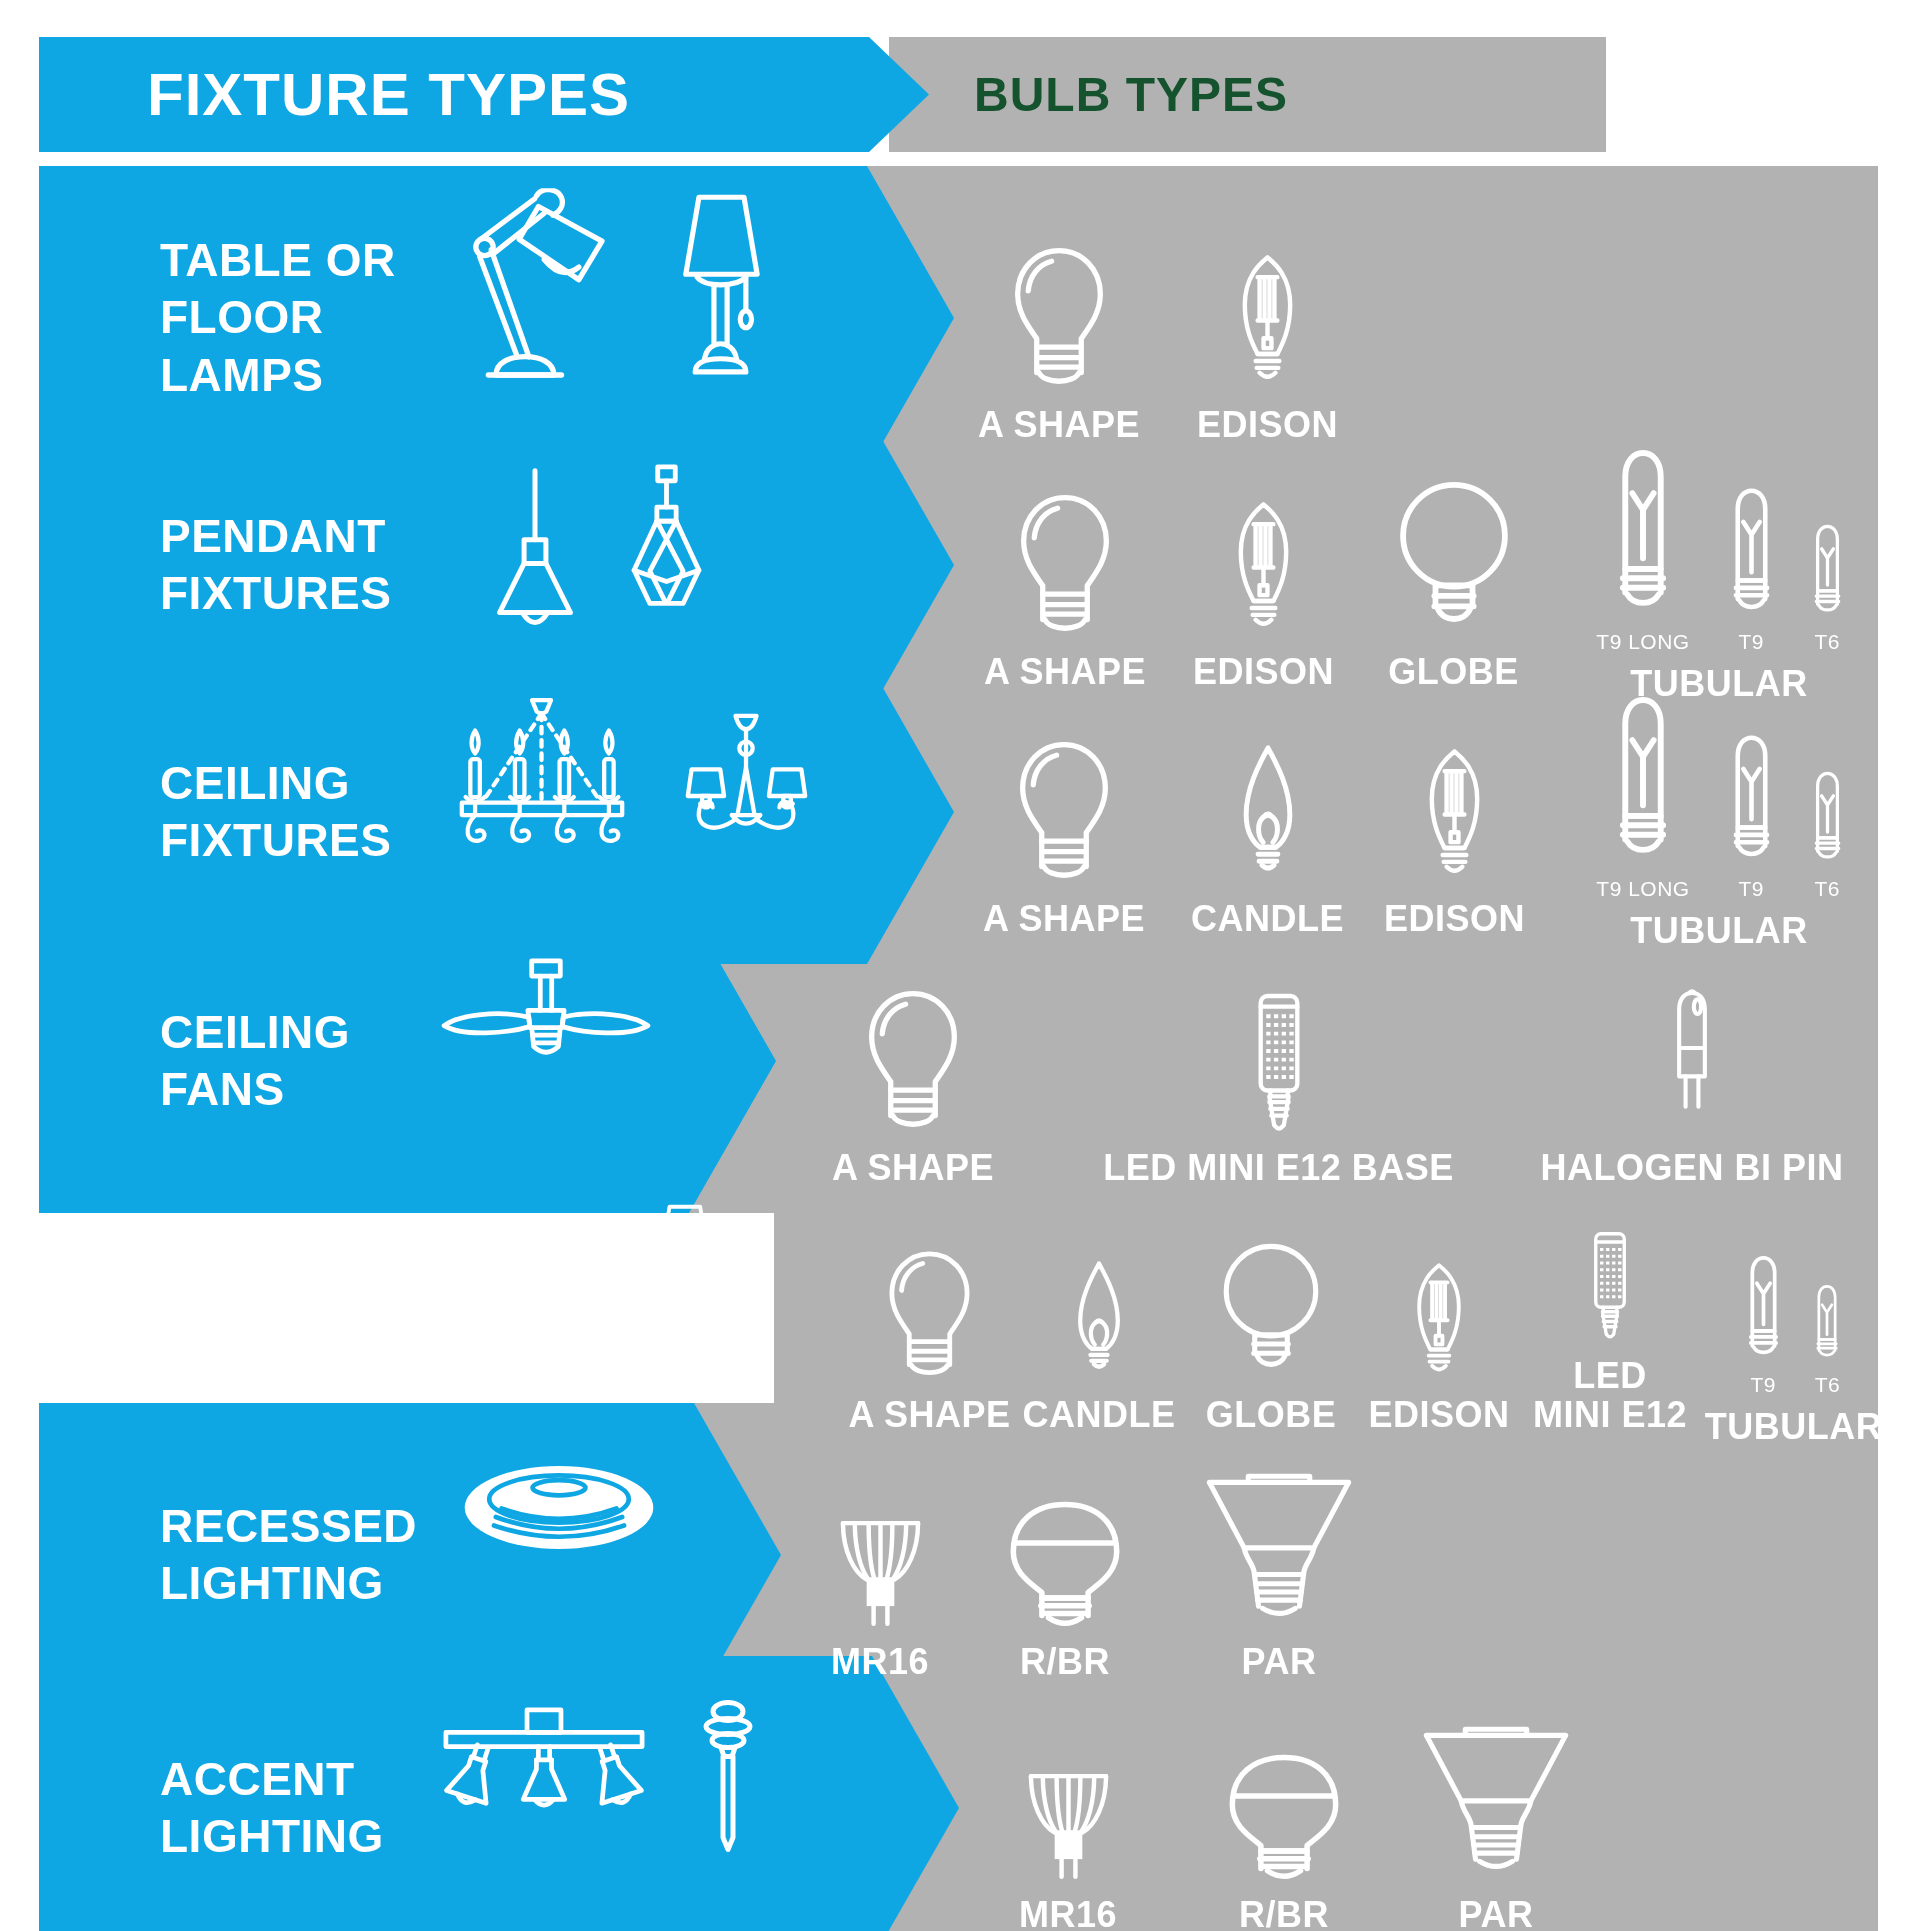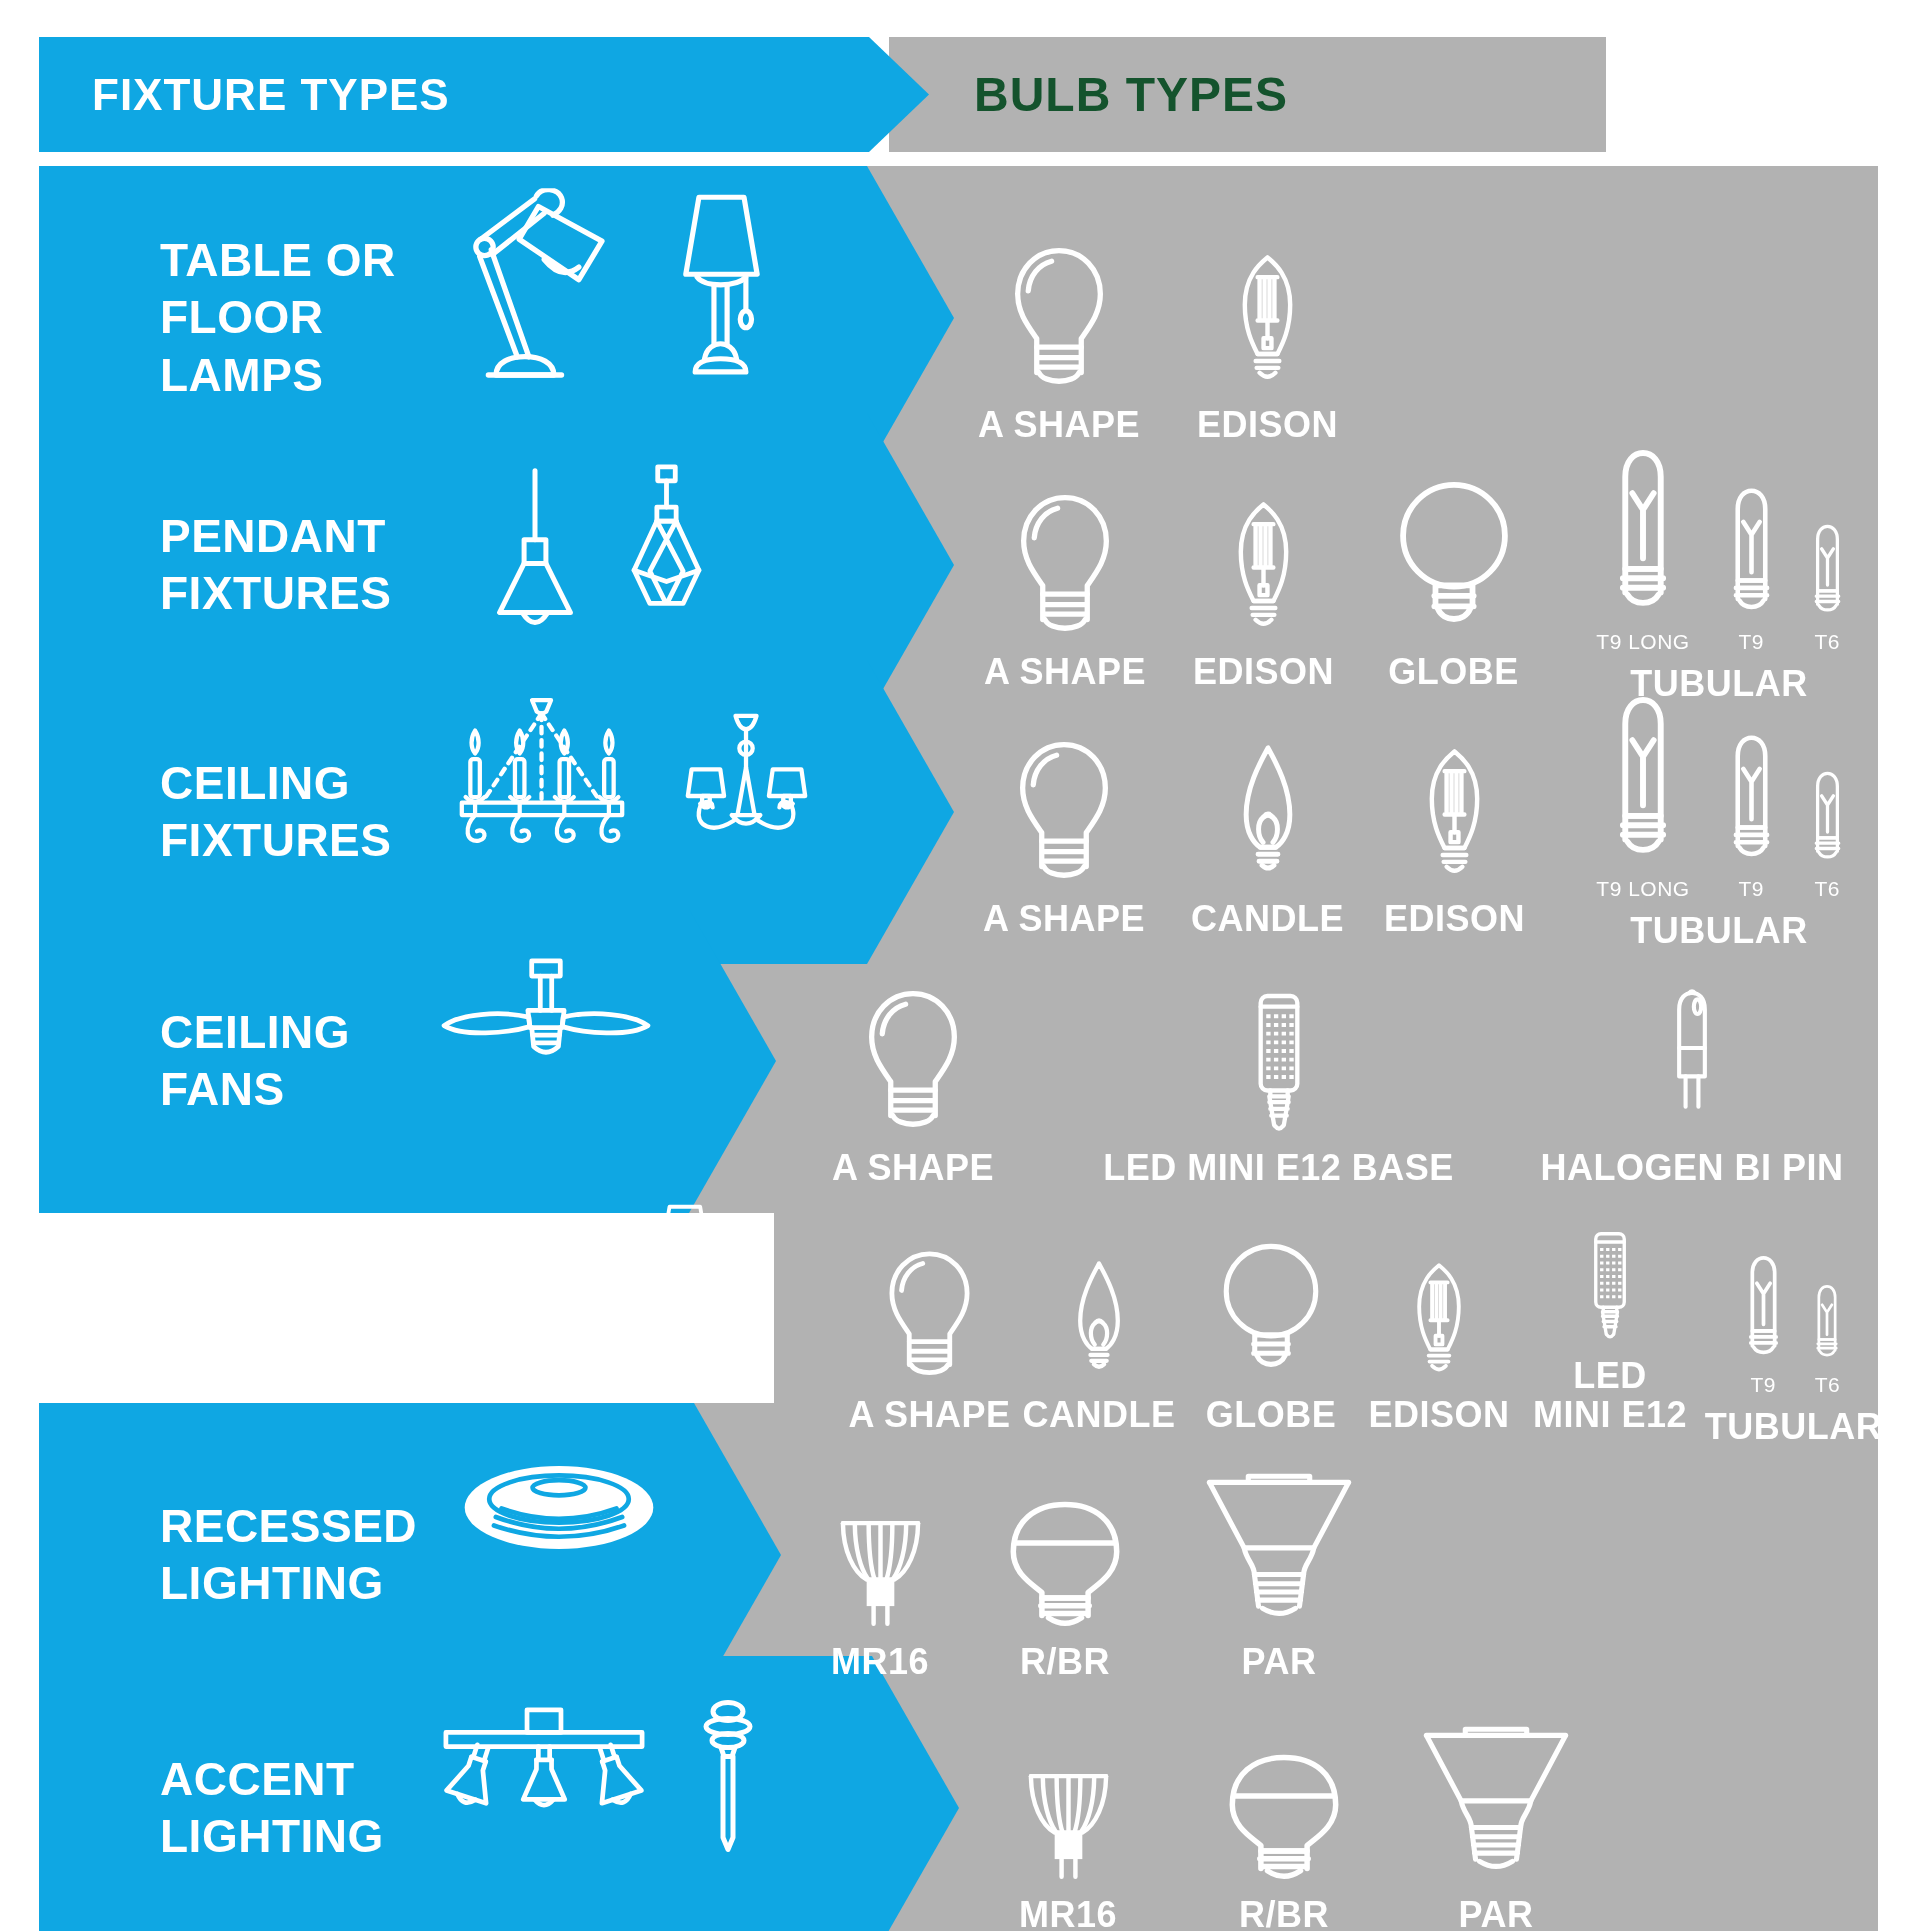--- a/index.html
+++ b/index.html
@@ -6,21 +6,21 @@
   #page{position:relative;width:1931px;height:1931px;background:#fff;overflow:hidden;
         font-family:"Liberation Sans", sans-serif;}
   .row{position:absolute;left:39px;width:1839px;height:304px;}
   .band{position:absolute;top:0;bottom:0;right:0;background:var(--gray);}
   .arrow{position:absolute;left:0;top:0;bottom:0;background:var(--blue);z-index:2;
          clip-path:polygon(0 0, calc(100% - 87px) 0, 100% 50%, calc(100% - 87px) 100%, 0 100%);
          display:flex;flex-direction:column;justify-content:center;}
   .hdr-arrow{clip-path:polygon(0 0, calc(100% - 60px) 0, 100% 50%, calc(100% - 60px) 100%, 0 100%);}
   .title{color:#fff;font-weight:700;font-size:46px;line-height:1.25;white-space:pre-line;
          padding-left:121px;letter-spacing:0.5px;}
-  .hdr-title{font-size:44px;padding-left:53px;letter-spacing:1px;}
+  .hdr-title{font-size:60px;padding-left:108px;letter-spacing:1px;}
   .hdr-gray{position:absolute;top:0;bottom:0;background:var(--gray);display:flex;align-items:center;}
   .hdr-gray span{color:#14532d;font-weight:700;font-size:48px;letter-spacing:1px;padding-left:85px;}
   .fixture-icon{position:absolute;color:#fff;z-index:3;}
   .bulb{position:absolute;bottom:25px;display:flex;flex-direction:column;align-items:center;
         color:#fff;z-index:3;}
   .bulb-label{color:#fff;font-weight:700;font-size:36px;letter-spacing:0.5px;margin-top:11.6px;
               white-space:pre-line;text-align:center;line-height:1.1;}
   .tub-group{bottom:13.5px;}
   .tubes{display:flex;align-items:flex-end;justify-content:center;gap:41px;}
   .tube-item{display:flex;flex-direction:column;align-items:center;}

